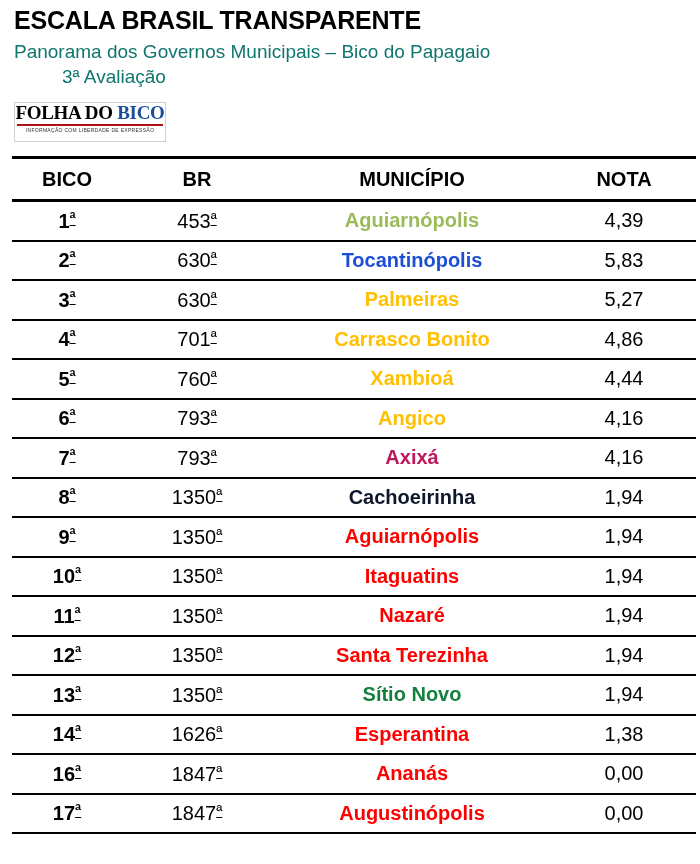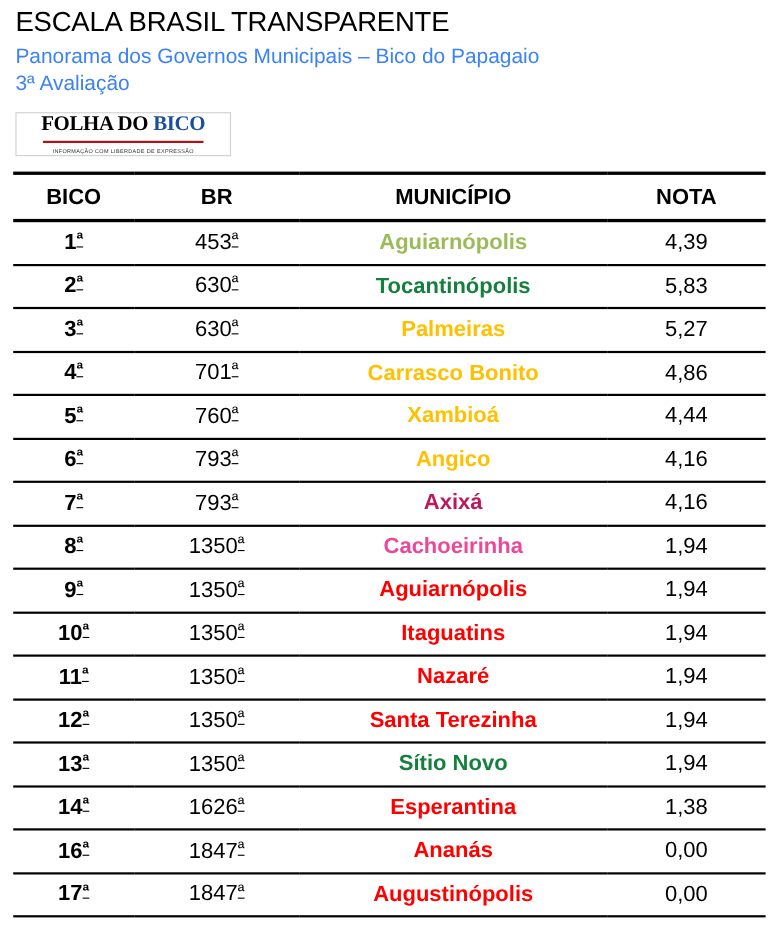--- a/index.html
+++ b/index.html
@@ -16,45 +16,46 @@
   }
   .page {
     width: 700px;
     height: 864px;
     position: relative;
     box-sizing: border-box;
     padding: 0 8px;
   }
   .title {
     font-size: 25px;
-    font-weight: normal;
+    font-weight: bold;
     letter-spacing: -0.2px;
     margin: 6px 0 0 6px;
     line-height: 1.15;
   }
   .subtitle {
     font-size: 19px;
     font-weight: normal;
     margin: 4px 0 0 6px;
     line-height: 1.35;
-    color: #3b82f6;
+    color: #0f766e;
   }
   .subtitle .line2 {
     display: block;
+    margin-left: 48px;
   }
   .logo-box {
     margin: 12px 0 0 6px;
-    width: 196px;
+    width: 152px;
     height: 40px;
     border: 1px solid #cfcfcf;
     background: #ffffff;
     display: flex;
     flex-direction: column;
     align-items: center;
-    justify-content: space-between;
+    justify-content: flex-start;
     box-sizing: border-box;
   }
   .logo-main {
     font-family: "Liberation Serif", serif;
     font-weight: bold;
     font-size: 19px;
     line-height: 1;
     letter-spacing: -0.3px;
     white-space: nowrap;
   }
@@ -162,21 +163,21 @@
     <tbody id="ranking-body">
         <tr>
           <td class="bico">1<span class="ord">ª</span></td>
           <td class="br">453<span class="ord">ª</span></td>
           <td class="mun" style="color: rgb(155, 187, 89);">Aguiarnópolis</td>
           <td class="nota">4,39</td>
         </tr>
         <tr>
           <td class="bico">2<span class="ord">ª</span></td>
           <td class="br">630<span class="ord">ª</span></td>
-          <td class="mun" style="color: #15803d;">Tocantinópolis</td>
+          <td class="mun" style="color: #1d4ed8;">Tocantinópolis</td>
           <td class="nota">5,83</td>
         </tr>
         <tr>
           <td class="bico">3<span class="ord">ª</span></td>
           <td class="br">630<span class="ord">ª</span></td>
           <td class="mun" style="color: rgb(255, 192, 0);">Palmeiras</td>
           <td class="nota">5,27</td>
         </tr>
         <tr>
           <td class="bico">4<span class="ord">ª</span></td>
@@ -198,21 +199,21 @@
         </tr>
         <tr>
           <td class="bico">7<span class="ord">ª</span></td>
           <td class="br">793<span class="ord">ª</span></td>
           <td class="mun" style="color: #be185d;">Axixá</td>
           <td class="nota">4,16</td>
         </tr>
         <tr>
           <td class="bico">8<span class="ord">ª</span></td>
           <td class="br">1350<span class="ord">ª</span></td>
-          <td class="mun" style="color: #ec4899;">Cachoeirinha</td>
+          <td class="mun" style="color: #0f172a;">Cachoeirinha</td>
           <td class="nota">1,94</td>
         </tr>
         <tr>
           <td class="bico">9<span class="ord">ª</span></td>
           <td class="br">1350<span class="ord">ª</span></td>
           <td class="mun" style="color: rgb(255, 0, 0);">Aguiarnópolis</td>
           <td class="nota">1,94</td>
         </tr>
         <tr>
           <td class="bico">10<span class="ord">ª</span></td>

